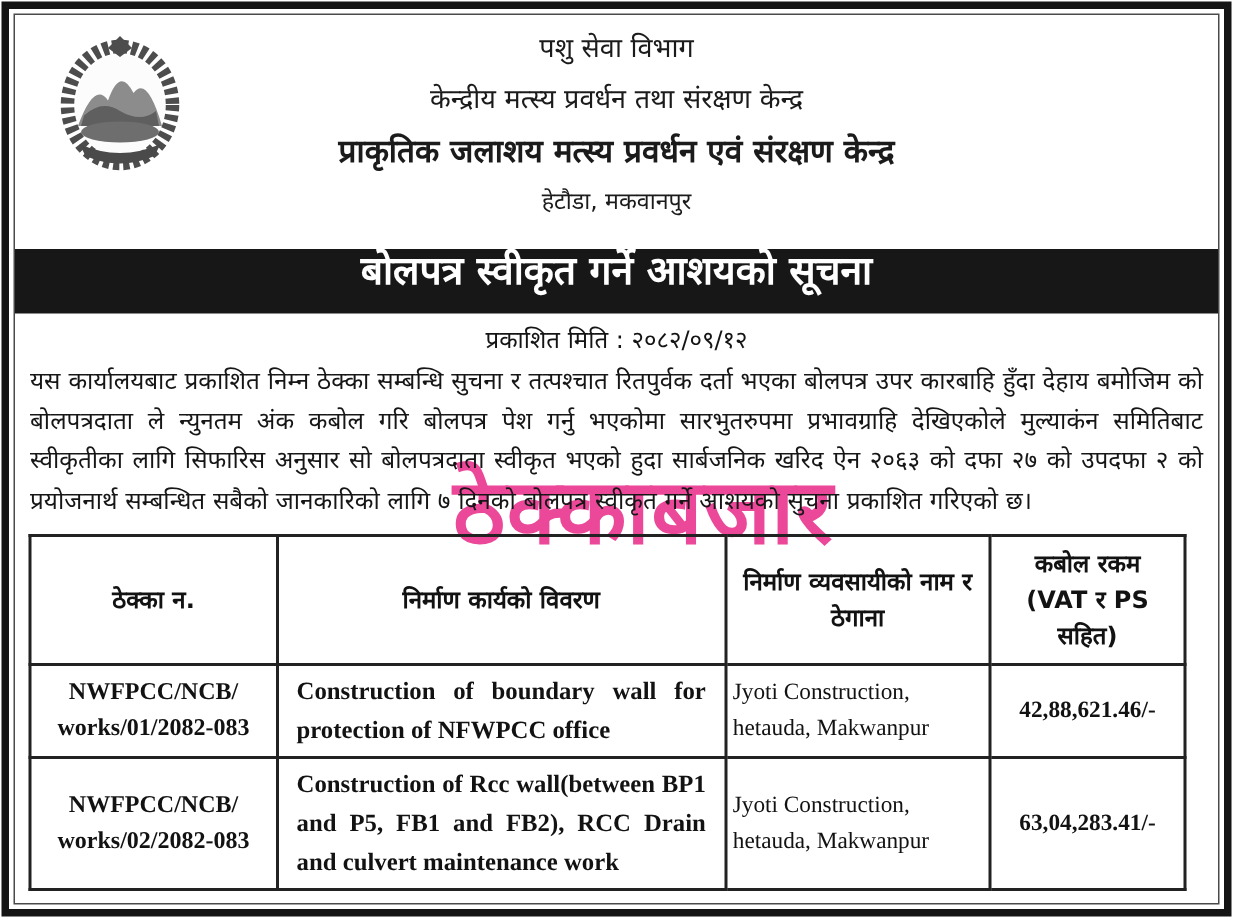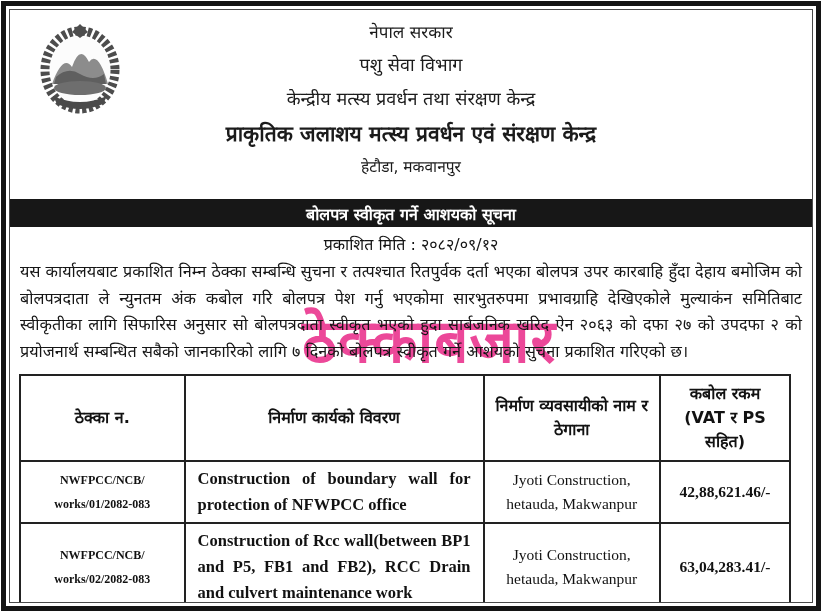--- a/index.html
+++ b/index.html
@@ -33,21 +33,21 @@
   .h-gov      { padding-top: 10px; font-size: 17px; }
   .h-ministry { padding-top: 8px;  font-size: 18px; }
   .h-dept     { padding-top: 9px;  font-size: 18px; }
   .h-center   { padding-top: 10px; font-size: 18px; }
   .h-office   { padding-top: 9px;  font-size: 21px; font-weight: bold; }
   .h-place    { padding-top: 8px;  font-size: 15.5px; padding-bottom: 22px; }
   
   .title-bar {
     background: #171717; color: #ffffff;
     text-align: center; font-weight: bold;
-    font-size: 16px; line-height: 31px; height: 28px;
+    font-size: 26px; line-height: 31px; height: 43px;
     position: relative; z-index: 2;
   }
   .pub-date {
     text-align: center; font-weight: normal; font-size: 16px;
     padding-top: 6px; color: #141414; position: relative; z-index: 2;
   }
   
   .body-text {
     position: relative; z-index: 2;
     margin: 4px 10px 0 10px;
@@ -75,30 +75,30 @@
     border: 2px solid #222222;
     vertical-align: middle;
   }
   .notice-table th {
     font-size: 16px; font-weight: bold; text-align: center;
     padding: 6px 6px; line-height: 24px; height: 52px;
     font-family: "DejaVu Sans", sans-serif;
   }
   .c-contract {
     text-align: center; font-family: "Liberation Serif", serif;
-    font-weight: bold; font-size: 12px; line-height: 24px; padding: 3px 2px;
+    font-weight: bold; font-size: 16px; line-height: 24px; padding: 3px 2px;
   }
   .c-desc {
     font-family: "Liberation Serif", serif; font-weight: bold;
     font-size: 16.5px; line-height: 26px; padding: 4px 12px;
     text-align: justify;
     margin-left: 36px;
   }
   .c-contractor {
-    text-align: center; font-family: "Liberation Serif", serif;
+    font-family: "Liberation Serif", serif;
     font-size: 15.5px; line-height: 24px; padding: 3px 4px;
   }
   .c-amount {
     text-align: center; font-family: "Liberation Serif", serif;
     font-weight: bold; font-size: 15.5px; padding: 3px 16px;
   }
   .row-1 td { height: 53px; }
   .row-2 td { height: 86px; }
 </style>
 </head>
@@ -114,21 +114,20 @@
       <ellipse cx="42" cy="48" rx="35" ry="39" fill="none" stroke="#4d4d4d" stroke-width="9" stroke-dasharray="4 2.5"></ellipse>
       <ellipse cx="42" cy="48" rx="30" ry="34" fill="#fcfcfc"></ellipse>
       <path d="M34 10 L42 2 L50 10 L42 16 Z" fill="#4d4d4d"></path>
       <path d="M14 62 Q25 32 34 45 Q42 22 51 40 Q60 28 70 62 Z" fill="#8c8c8c"></path>
       <path d="M18 55 Q30 44 42 52 Q56 60 66 52 L68 62 L16 62 Z" fill="#5f5f5f"></path>
       <ellipse cx="42" cy="66" rx="26" ry="7" fill="#6e6e6e"></ellipse>
       <path d="M15 74 Q42 86 69 74 L65 82 Q42 92 19 82 Z" fill="#4a4a4a"></path>
     </svg>
 
     <div class="head">
-      <div class="h-gov">नेपाल सरकार</div>
       <div class="h-dept">पशु सेवा विभाग</div>
       <div class="h-center">केन्द्रीय मत्स्य प्रवर्धन तथा संरक्षण केन्द्र</div>
       <div class="h-office">प्राकृतिक जलाशय मत्स्य प्रवर्धन एवं  संरक्षण केन्द्र</div>
       <div class="h-place">हेटौडा, मकवानपुर</div>
     </div>
 
     <div class="title-bar">बोलपत्र स्वीकृत गर्ने आशयको सूचना</div>
 
     <div class="pub-date">प्रकाशित मिति  : २०८२/०९/१२</div>
 

